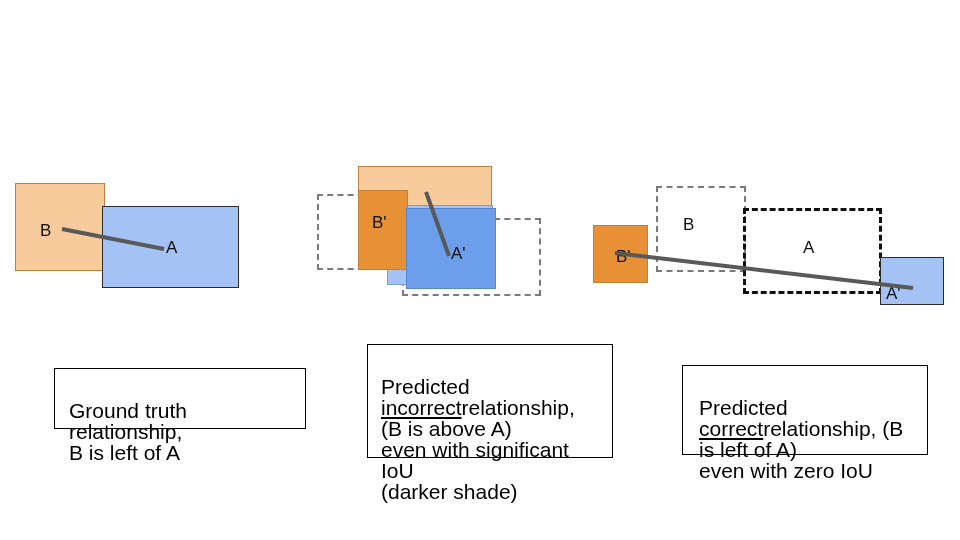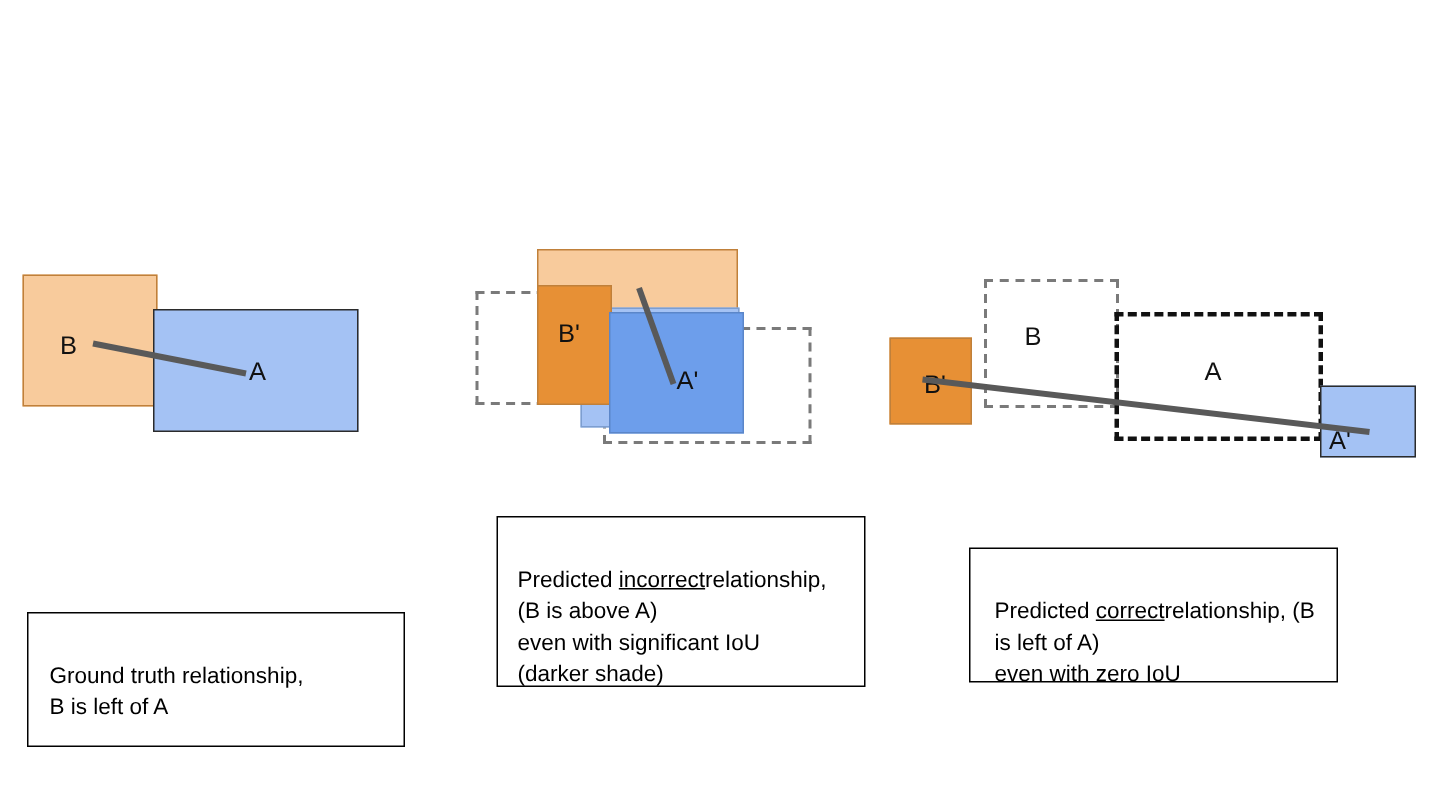--- a/index.html
+++ b/index.html
@@ -50,25 +50,26 @@
     color: #111111;
     white-space: nowrap;
   }
 
   .caption {
     position: absolute;
     box-sizing: border-box;
     border: 1px solid #000000;
     background: #ffffff;
     font-family: "Liberation Sans", sans-serif;
-    font-size: 15px;
+    font-size: 21px;
     line-height: 21px;
     color: #000000;
     padding: 10px 12px 10px 13px;
     white-space: pre-line;
+    margin-left: 36px;
   }
   .caption .u { text-decoration: underline; }
 
   svg.overlay {
     position: absolute;
     left: 0; top: 0;
     width: 960px;
     height: 540px;
     pointer-events: none;
   }
@@ -109,21 +110,21 @@
   <div class="glabel" style="left:886px; top:285px;">A'</div>
 
 </div>
 
 <svg class="overlay" viewBox="0 0 960 540">
   <line x1="62" y1="229" x2="164" y2="249" stroke="#595959" stroke-width="4" stroke-linecap="butt"></line>
   <line x1="426" y1="192" x2="449" y2="256" stroke="#595959" stroke-width="4" stroke-linecap="butt"></line>
   <line x1="615" y1="253" x2="913" y2="288" stroke="#595959" stroke-width="4" stroke-linecap="butt"></line>
 </svg>
 
-<div class="caption" style="left:18px; top:408px; width:252px; height:90px;padding-left:14px;">
+<div class="caption" style="left:18px; top:368px; width:252px; height:61px;padding-left:14px;">
   <span>Ground truth relationship,
 B is left of A</span>
 </div>
 
 <div class="caption" style="left:331px; top:344px; width:246px; height:114px;">
   <span>Predicted </span><span class="u">incorrect</span><span>relationship, (B is above A)
 even with significant IoU
 (darker shade)</span>
 </div>
 

